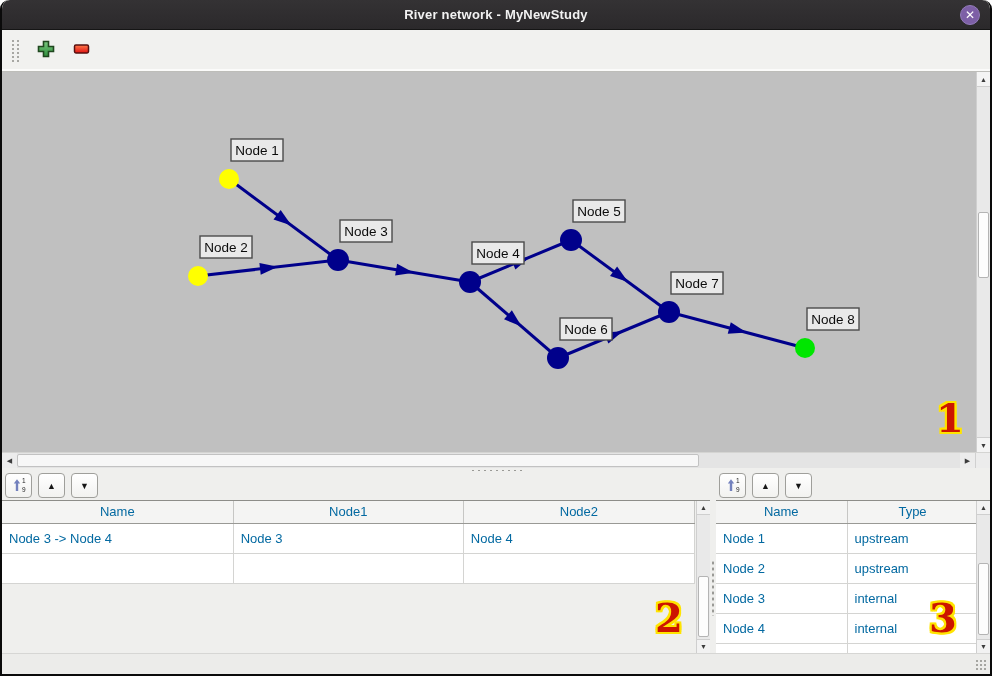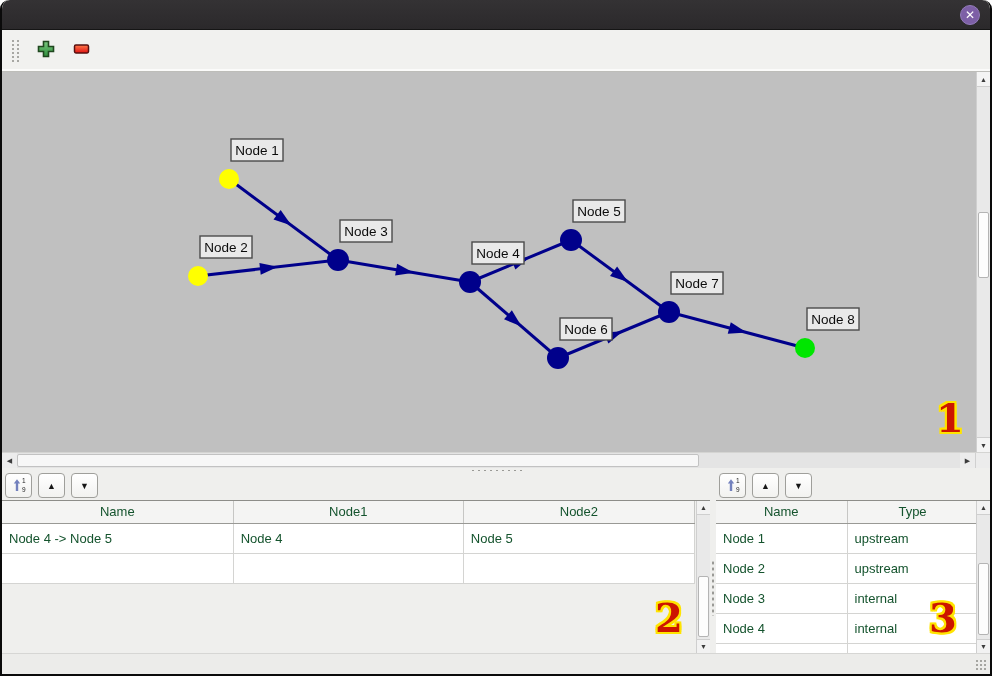--- a/index.html
+++ b/index.html
@@ -65,21 +65,21 @@
   .panel{ display:flex; flex-direction:column;}
   .panel-left{ width:708px;}
   .panel-right{ flex:1;}
   .panel-toolbar{ height:28px; display:flex; align-items:center; gap:6px; padding:1px 2px 2px 3px;}
   .pt-btn{
     width:27px; height:25px; border:1px solid #9f9f9b; border-radius:4px;
     background:linear-gradient(#ffffff,#f2f2f0); display:flex; align-items:center; justify-content:center;
     font-size:9px; color:#161616; cursor:pointer;
   }
   .tablebox{ position:relative; flex:1; overflow:hidden; background:#efefed; border-top:1px solid #8d8d89;}
-  table.grid{ border-collapse:collapse; table-layout:fixed; background:#ffffff; font-size:13px; color:#14532d;}
+  table.grid{ border-collapse:collapse; table-layout:fixed; background:#ffffff; font-size:13px; color:#0369a1;}
   table.grid th{
     height:22px; font-weight:normal; text-align:center; background:#f4f4f3;
     border-right:1px solid #c6c6c4; border-bottom:1px solid #999995; overflow:hidden; cursor:pointer;
   }
   table.grid td{
     height:30px; padding:0 7px; border-right:1px solid #d4d4d2; border-bottom:1px solid #d4d4d2;
     overflow:hidden; white-space:nowrap; background:#fff;
   }
   .tscroll{
     position:absolute; top:0; right:0; bottom:0; width:14px; background:#e9e9e9;
@@ -106,20 +106,21 @@
   #ann1{ left:934px; top:398px;}
   #ann2{ left:653px; top:598px;}
   #ann3{ left:927px; top:598px;}
 </style>
 </head>
 <body>
 
 <div class="window">
 
   <div class="titlebar">
+    <span class="title">River network - MyNewStudy</span>
     <div class="close-btn">
       <span>✕</span>
     </div>
   </div>
 
   <div class="toolbar">
     <div class="tb-handle"></div>
     <button class="tb-btn">
       <span>
         <svg width="18" height="18" viewBox="0 0 18 18">
@@ -251,23 +252,23 @@
         <table class="grid" id="links-table" style="width:693px;">
           <thead>
               <tr>
                 <th style="width: 231px;">Name</th>
                 <th style="width: 230px;">Node1</th>
                 <th style="width: 231px; margin-top: 28px;">Node2</th>
               </tr>
             </thead>
           <tbody>
               <tr>
-                <td>Node 4 -&gt; Node 5</td>
+                <td>Node 3 -&gt; Node 4</td>
+                <td>Node 3</td>
                 <td>Node 4</td>
-                <td>Node 5</td>
               </tr>
               <tr>
                 <td>&nbsp;</td>
                 <td>&nbsp;</td>
                 <td>&nbsp;</td>
               </tr>
             </tbody>
         </table>
         <div class="tscroll">
           <div class="arrow up">▲</div>

